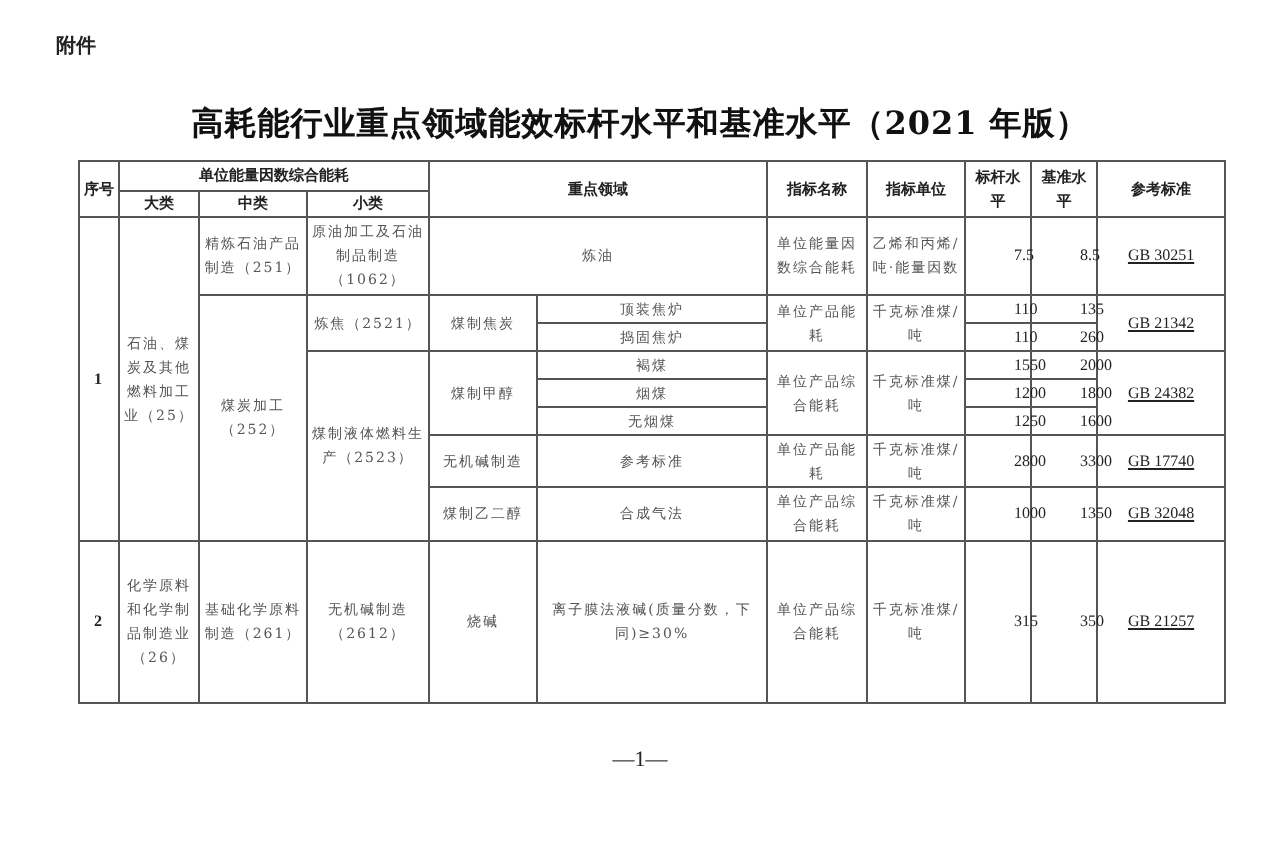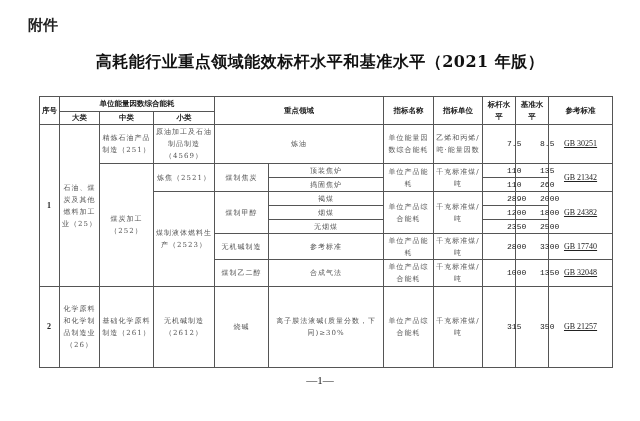--- a/index.html
+++ b/index.html
@@ -1,41 +1,41 @@
 <!DOCTYPE html>
 <html><head>
 <meta charset="utf-8">
 <style>
   html, body { margin: 0; padding: 0; }
   body {
     width: 640px; height: 421px; background: #ffffff; position: relative; overflow: hidden;
     font-family: "DejaVu Serif", "Liberation Serif", serif; color: #333;
   }
   .attach {
-    position: absolute; left: 28px; top: 16px; font-size: 15px; font-weight: bold;
+    position: absolute; left: 28px; top: 16px; font-size: 10px; font-weight: bold;
     font-family: "DejaVu Sans", "Liberation Sans", sans-serif; color: #222;
   }
   .title {
     position: absolute; left: 0; width: 640px; top: 52px; text-align: center;
     font-size: 16px; font-weight: bold; color: #111; letter-spacing: 0.5px;
   }
   table.main {
-    position: absolute; left: 39px; top: 96px; border-collapse: collapse;
+    position: absolute; left: 39px; top: 80px; border-collapse: collapse;
     table-layout: fixed; width: 573px;
   }
   table.main td {
     border: 1px solid #555; font-size: 7px; text-align: center; vertical-align: middle;
     padding: 0 2px; line-height: 12px; color: #555; letter-spacing: 1px;
   }
   table.main td.hd {
     font-family: "DejaVu Sans", "Liberation Sans", sans-serif; font-weight: bold; color: #222;
     font-size: 7.5px; letter-spacing: 0;
   }
   table.main td.num {
-    font-family: Liberation Mono, monospace; font-size: 8px; color: #222; letter-spacing: 0; padding-left: 24px;
+    font-family: Liberation Serif, serif; font-size: 8px; color: #222; letter-spacing: 0; padding-left: 24px;
   }
   table.main td.std {
     font-family: "Liberation Serif", "DejaVu Serif", serif; font-size: 8px; color: #222; letter-spacing: 0; text-decoration: underline;
   }
   table.main td.sn {
     font-family: "Liberation Serif", "DejaVu Serif", serif; font-size: 8px; color: #222; font-weight: bold;
   }
   .pageno {
     position: absolute; left: 0; width: 640px; top: 374px; text-align: center;
     font-family: "Liberation Serif", serif; font-size: 11px; color: #222;
@@ -76,21 +76,21 @@
   <tr style="height:13px">
     <td class="hd">大类</td>
     <td class="hd">中类</td>
     <td class="hd">小类</td>
   </tr>
 
   <tr style="height:39px">
     <td class="sn" rowspan="8">1</td>
     <td rowspan="8">石油、煤炭及其他燃料加工业（25）</td>
     <td>精炼石油产品制造（251）</td>
-    <td>原油加工及石油制品制造（4569）</td>
+    <td>原油加工及石油制品制造（1062）</td>
     <td colspan="2">炼油</td>
     <td>单位能量因数综合能耗</td>
     <td>乙烯和丙烯/吨·能量因数</td>
     <td class="num">7.5</td>
     <td class="num">8.5</td>
     <td class="std">GB 30251</td>
   </tr>
 
   <tr style="height:14px">
     <td rowspan="7">煤炭加工（252）</td>
@@ -109,35 +109,35 @@
     <td class="num">110</td>
     <td class="num">260</td>
   </tr>
 
   <tr style="height:14px">
     <td rowspan="5">煤制液体燃料生产（2523）</td>
     <td rowspan="3">煤制甲醇</td>
     <td>褐煤</td>
     <td rowspan="3">单位产品综合能耗</td>
     <td rowspan="3">千克标准煤/吨</td>
-    <td class="num">2890</td>
+    <td class="num">1550</td>
     <td class="num">2000</td>
     <td class="std" rowspan="3">GB 24382</td>
   </tr>
 
   <tr style="height:14px">
     <td>烟煤</td>
     <td class="num">1200</td>
     <td class="num">1800</td>
   </tr>
 
   <tr style="height:14px">
     <td>无烟煤</td>
-    <td class="num">2350</td>
-    <td class="num">2500</td>
+    <td class="num">1250</td>
+    <td class="num">1600</td>
   </tr>
 
   <tr style="height:26px">
     <td>无机碱制造</td>
     <td>参考标准</td>
     <td>单位产品能耗</td>
     <td>千克标准煤/吨</td>
     <td class="num">2800</td>
     <td class="num">3300</td>
     <td class="std">GB 17740</td>

